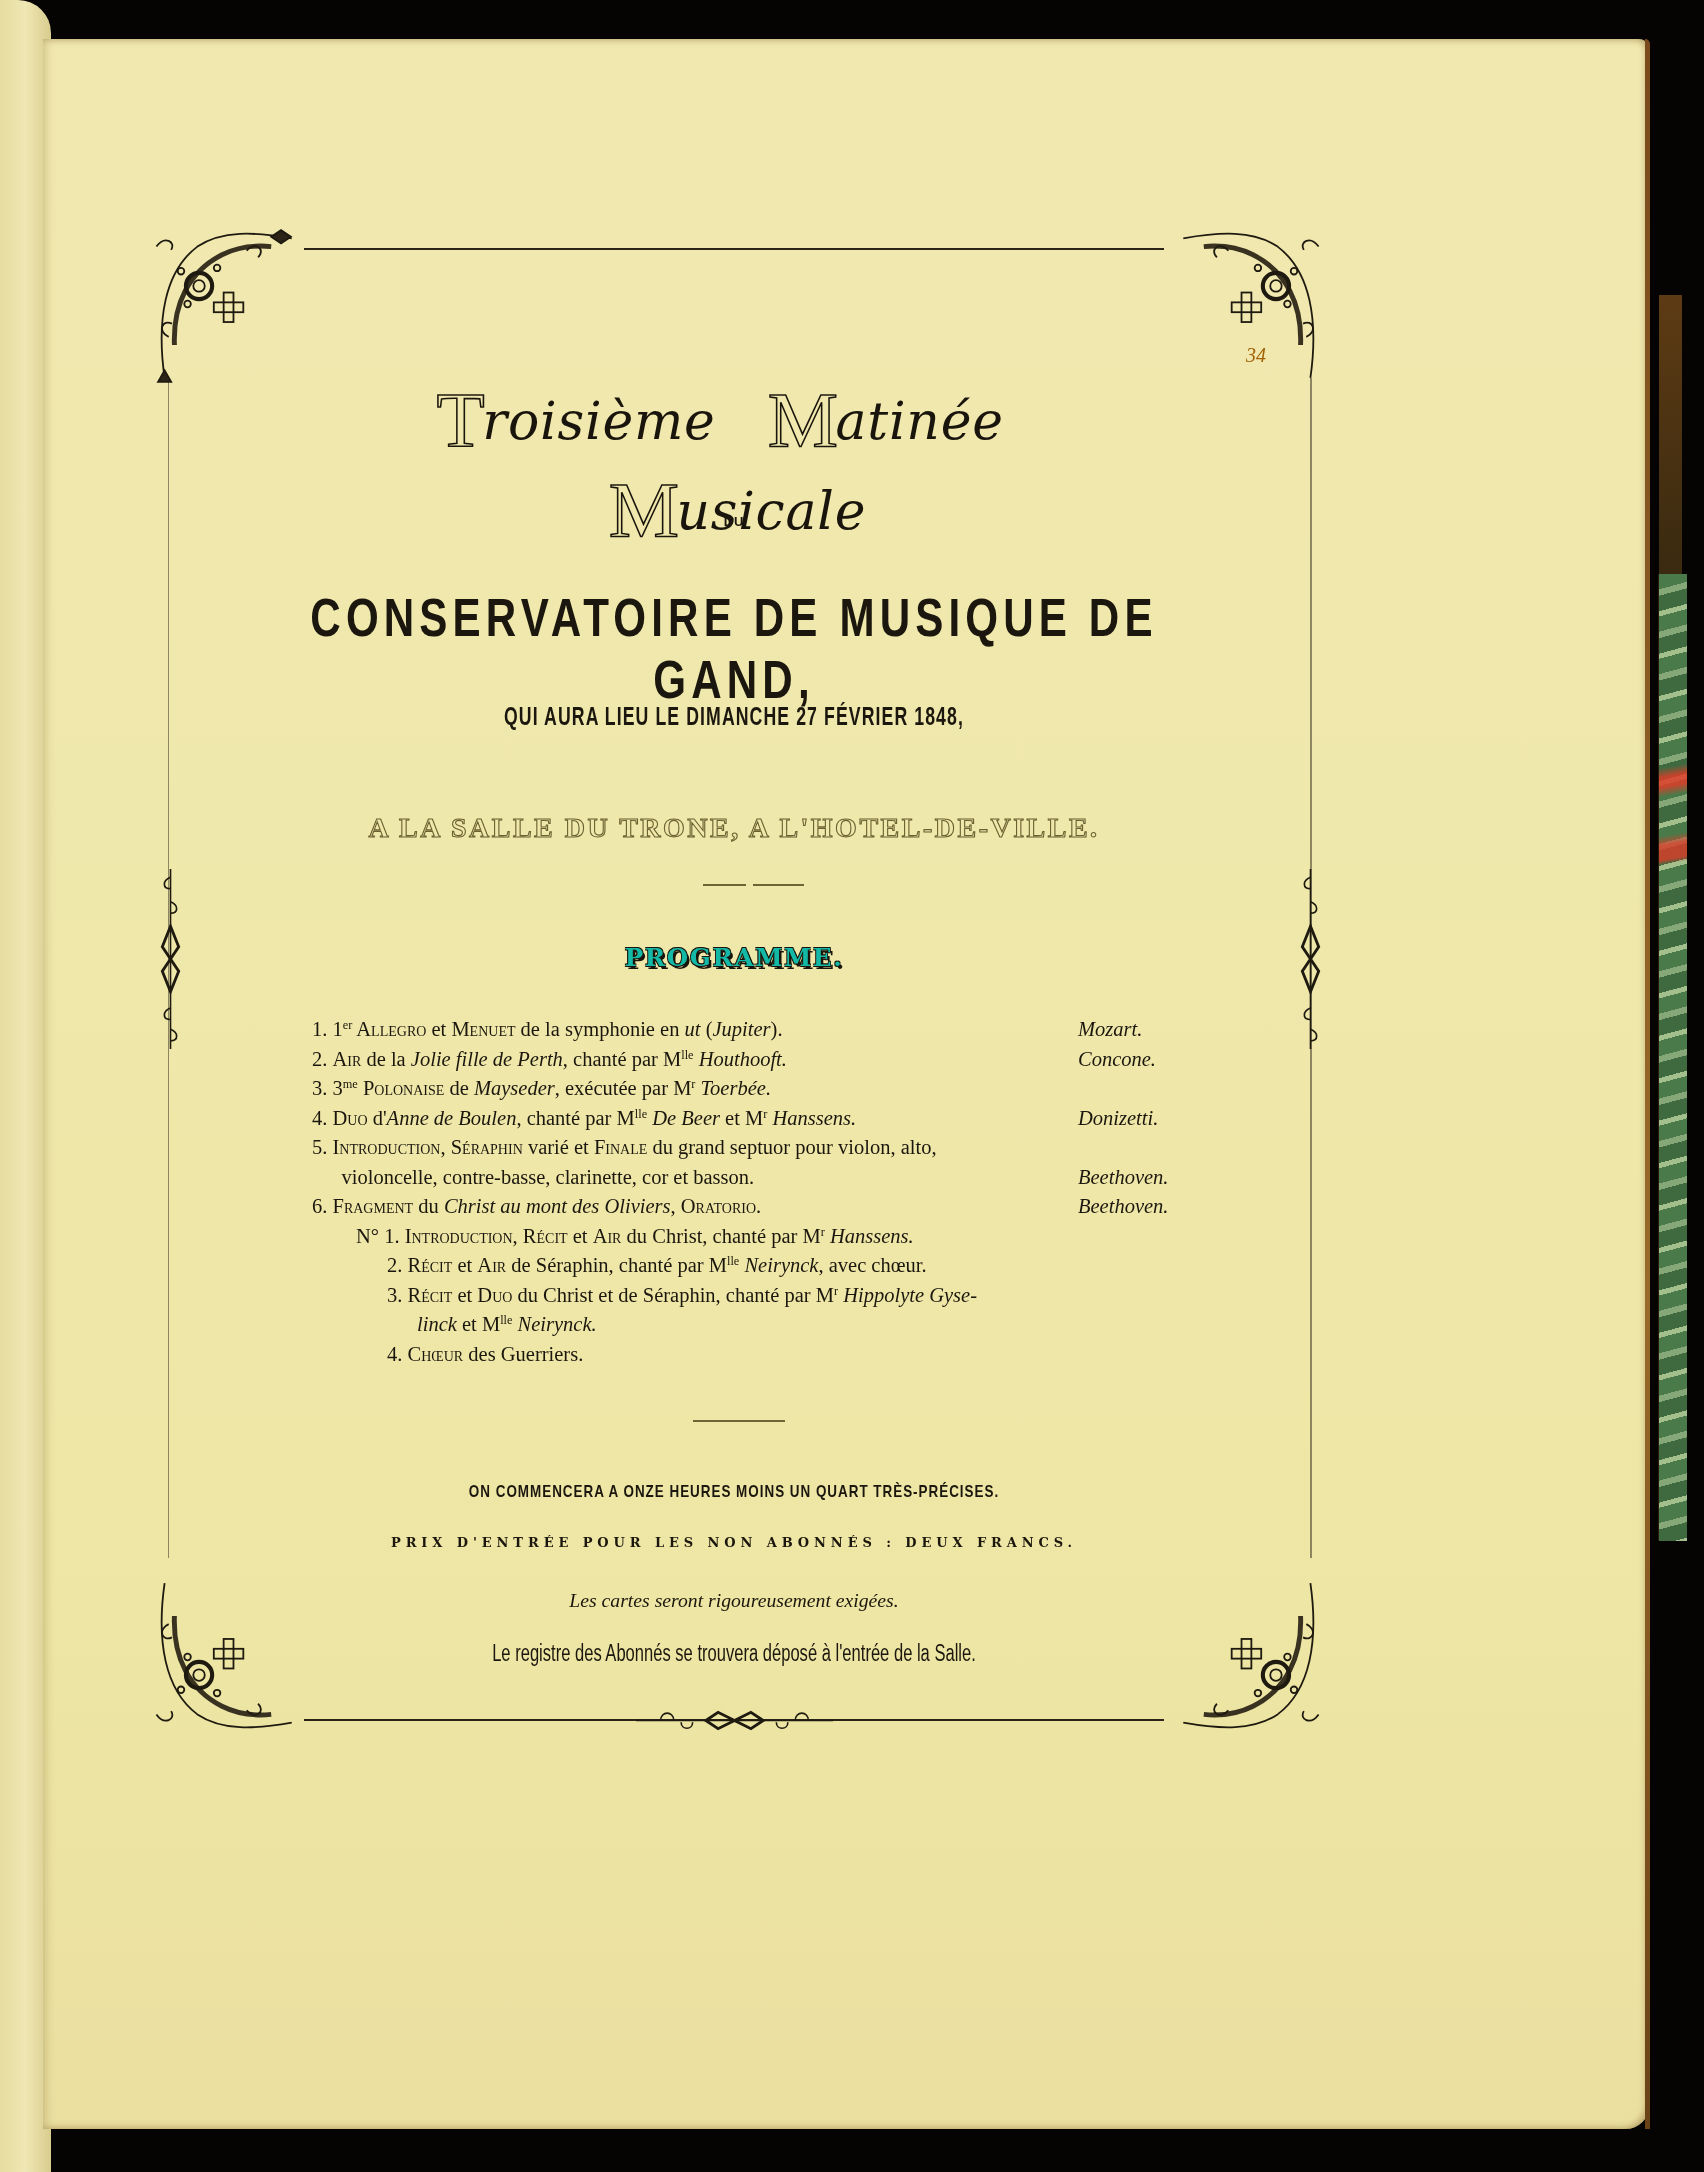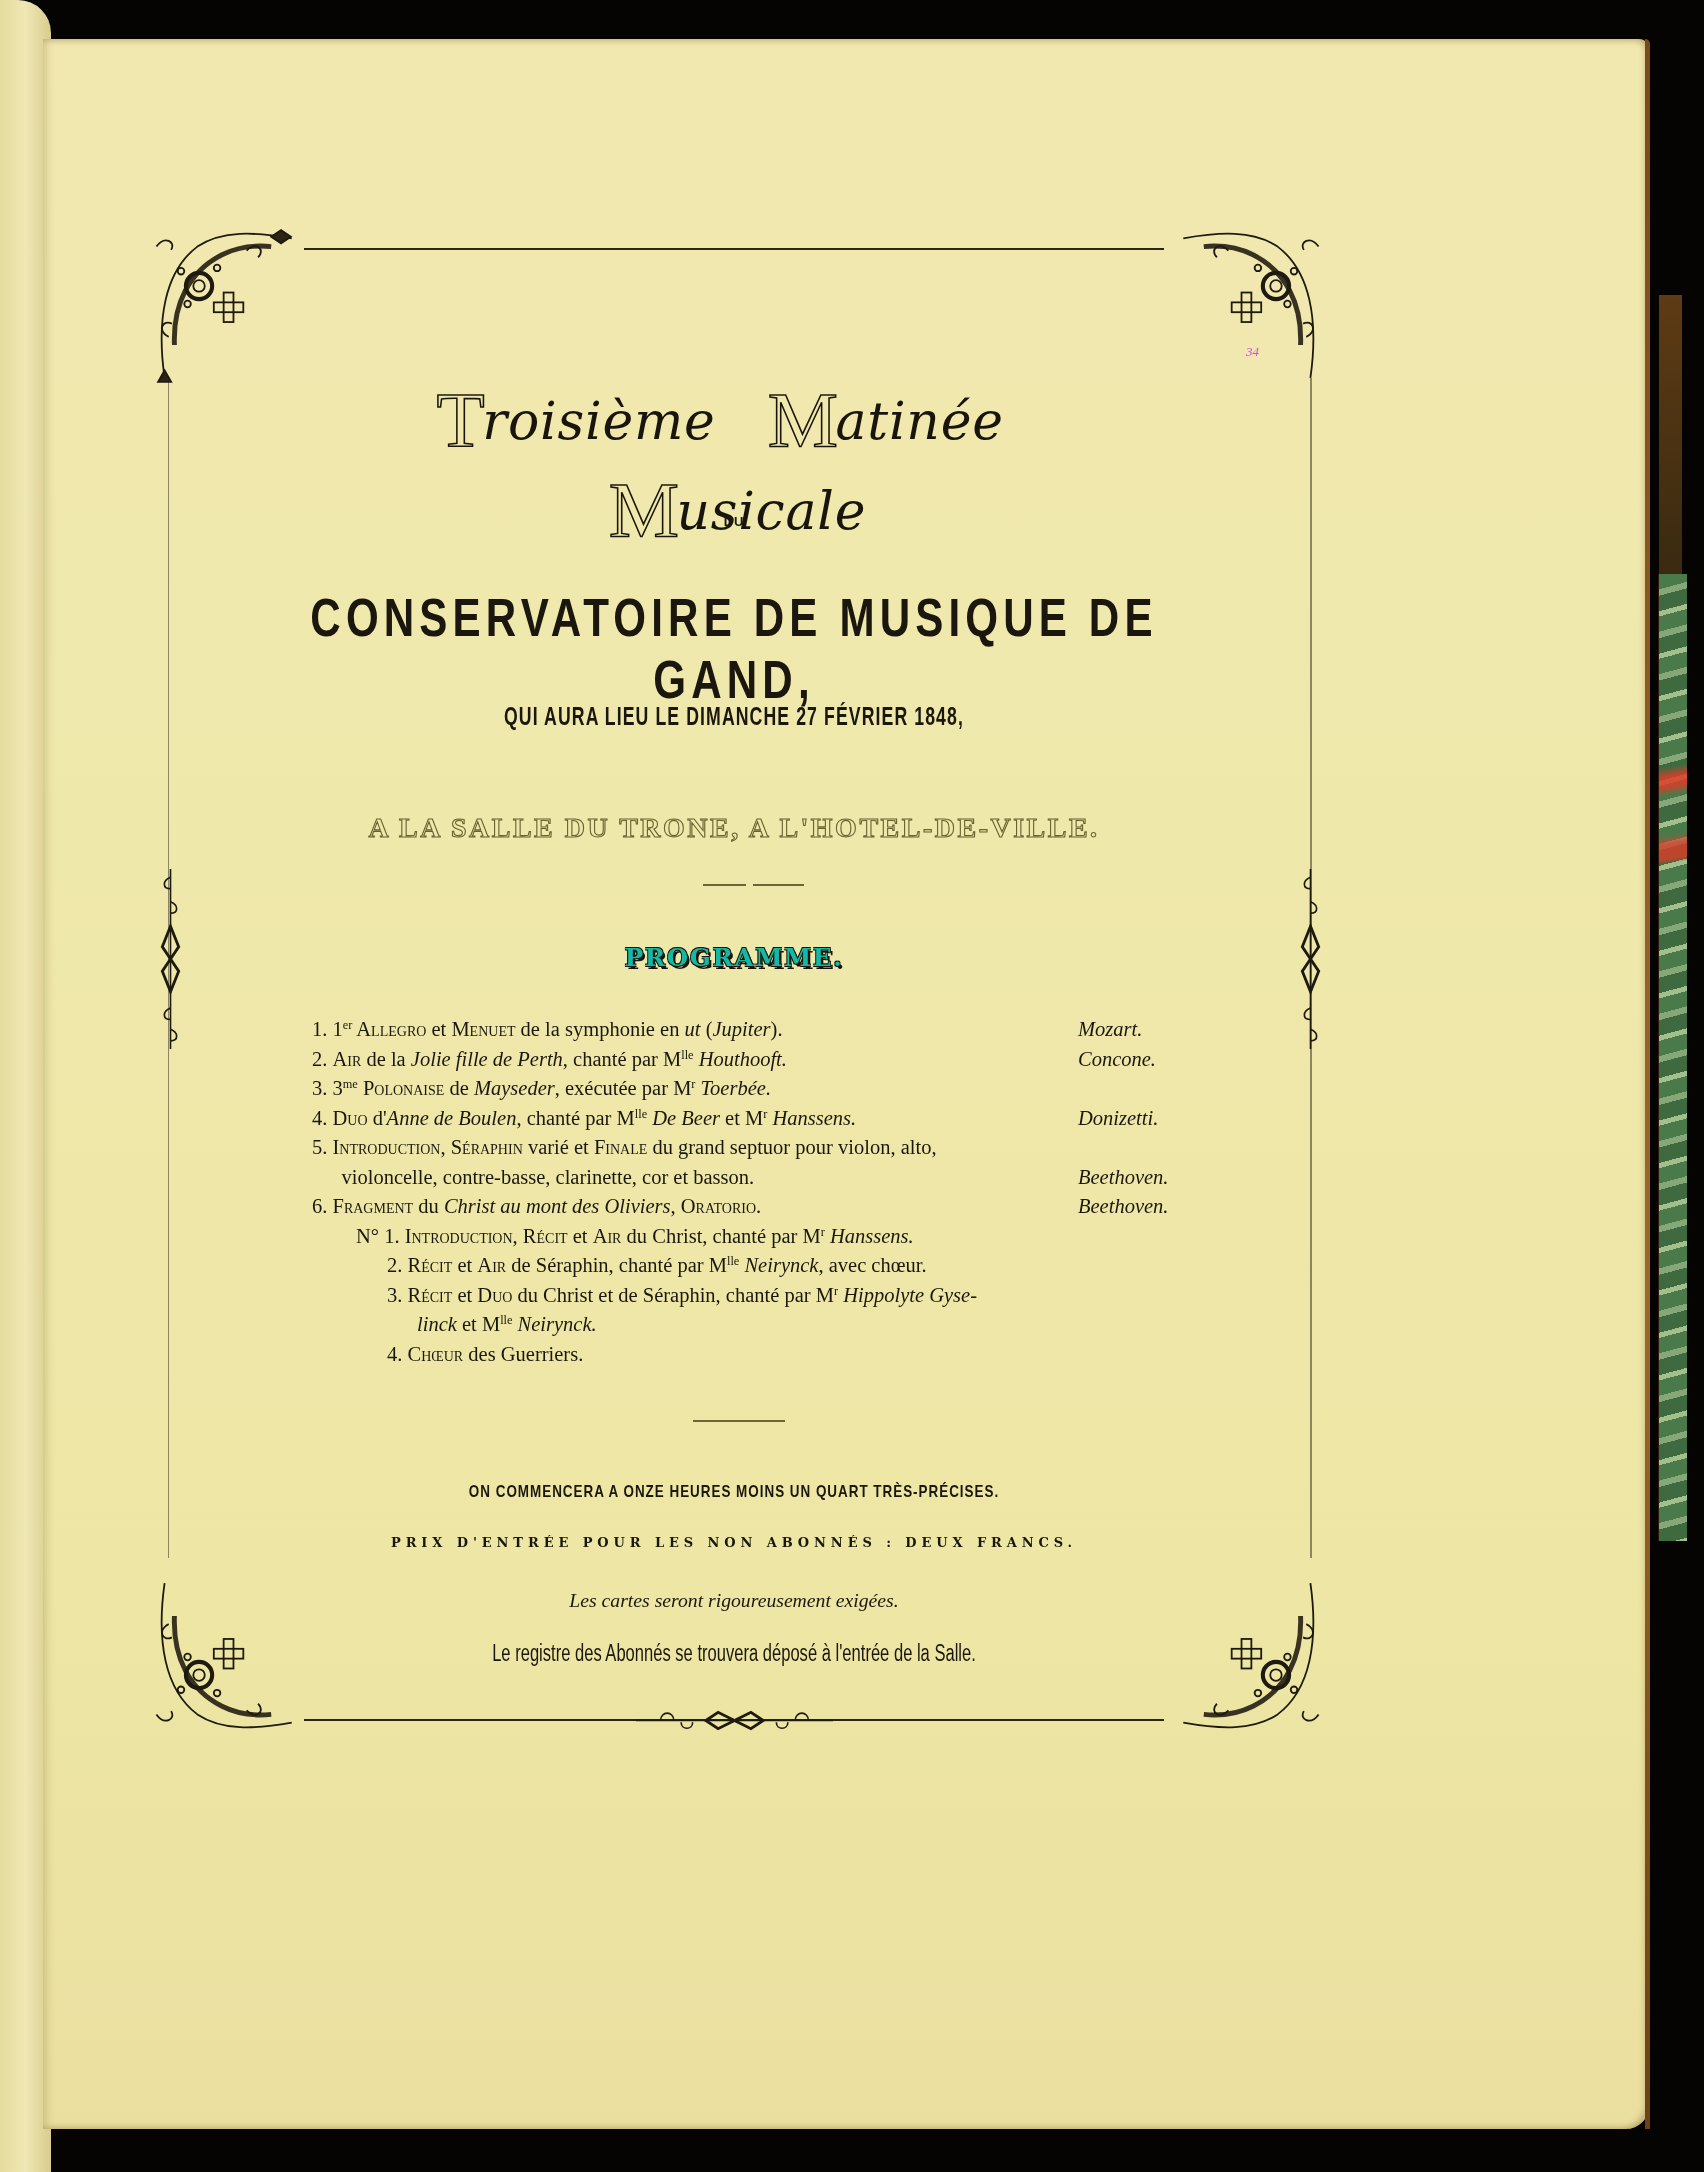--- a/index.html
+++ b/index.html
@@ -119,21 +119,21 @@
     .prix {
       top: 1535px; font-family: "DejaVu Serif", serif; font-size: 13px; font-weight: bold; letter-spacing: 4.9px;
     }
     .cartes { top: 1589px; font-family: "Liberation Serif", serif; font-style: italic; font-size: 19.7px; }
     .registre {
       top: 1640px; font-family: "Liberation Sans", sans-serif; font-size: 23px;
       transform: scaleX(0.72);
     }
     .folio {
       position: absolute; left: 1246px; top: 344px; font-family: "Liberation Serif", serif;
-      font-style: italic; font-size: 13px; color: #d946ef;
+      font-style: italic; font-size: 20px; color: #a16207;
     }
   </style>
 </head>
 <body>
 
 <div class="left-leaf"></div>
 <div class="marbled-strip-top"></div>
 <div class="marbled"></div>
 
 <div class="page">

